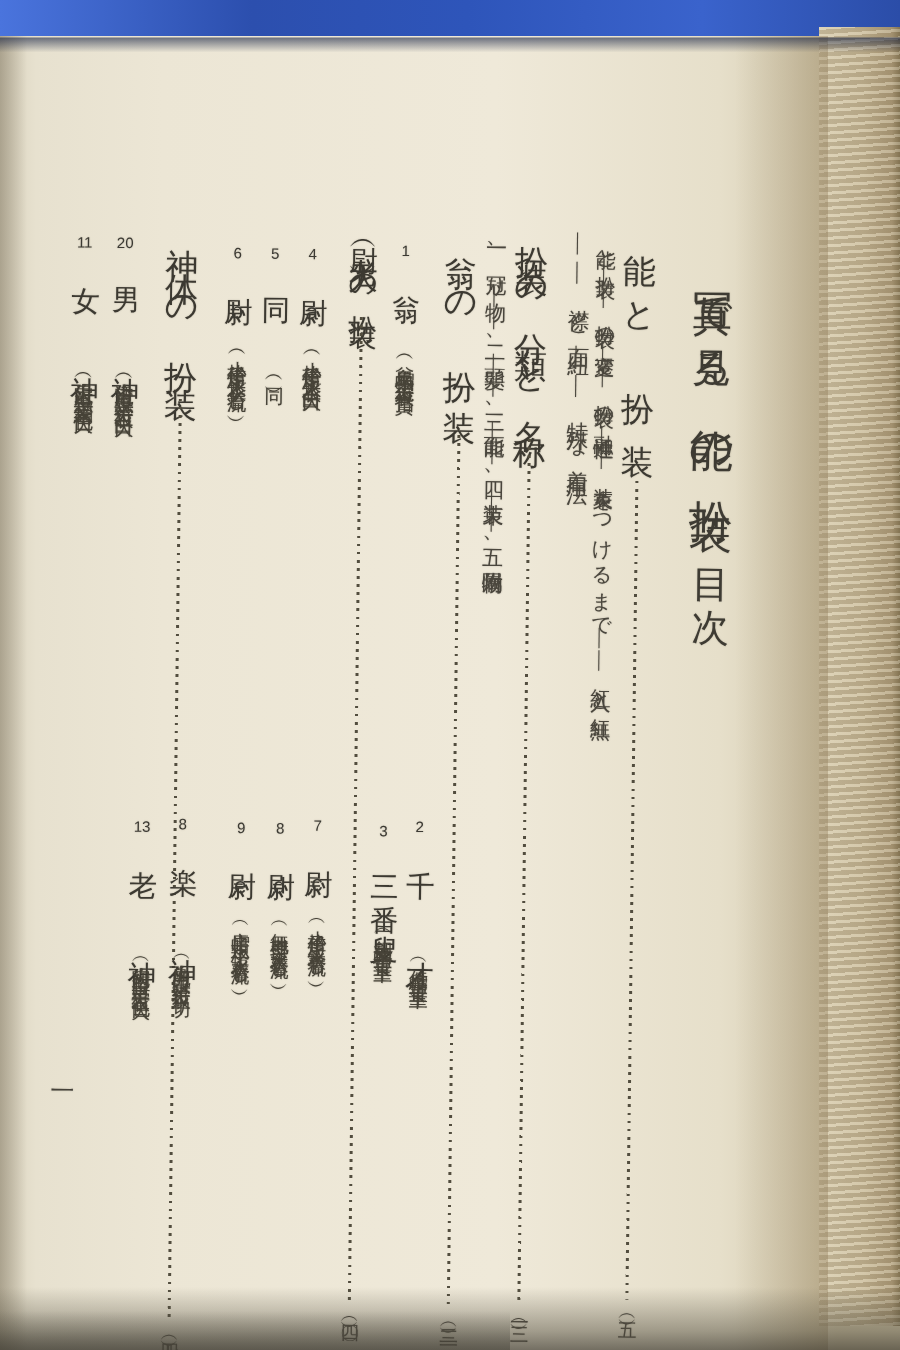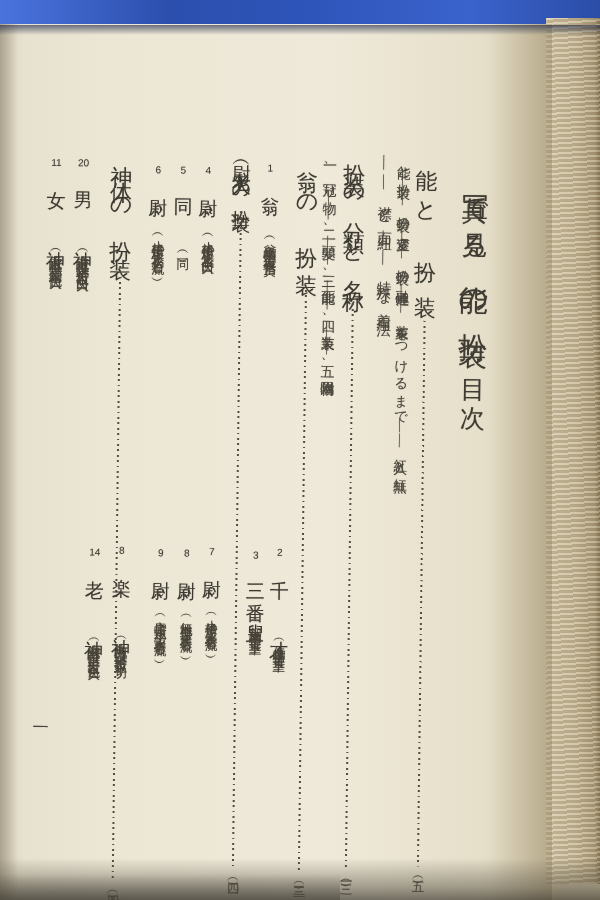--- a/index.html
+++ b/index.html
@@ -186,21 +186,21 @@
       <div class="v edesc" style="margin-top:10px; font-size:12.5px;">（唐帽子・小格子・水衣着流し）</div>
     </div>
 
     <div class="ecol" style="left:108px; top:547px;">
       <div class="eno">8</div>
       <div class="v ename gap2">楽神</div>
       <div class="v edesc" style="margin-top:-52px; font-size:12.5px;">（鳥兜・白垂・袷狩衣・半切）</div>
     </div>
 
     <div class="ecol" style="left:81px; top:549px;">
-      <div class="eno">14</div>
+      <div class="eno">13</div>
       <div class="v ename gap2">老神</div>
       <div class="v edesc" style="margin-top:-52px; font-size:12.5px;">（初冠・白垂・単狩衣・色大口）</div>
     </div>
 
     <div class="abs v folio" style="left:33px; top:722px;">一</div>
 
   </div>
 
   <div class="bottom-shade"></div>
   <div class="corner-shade"></div>

